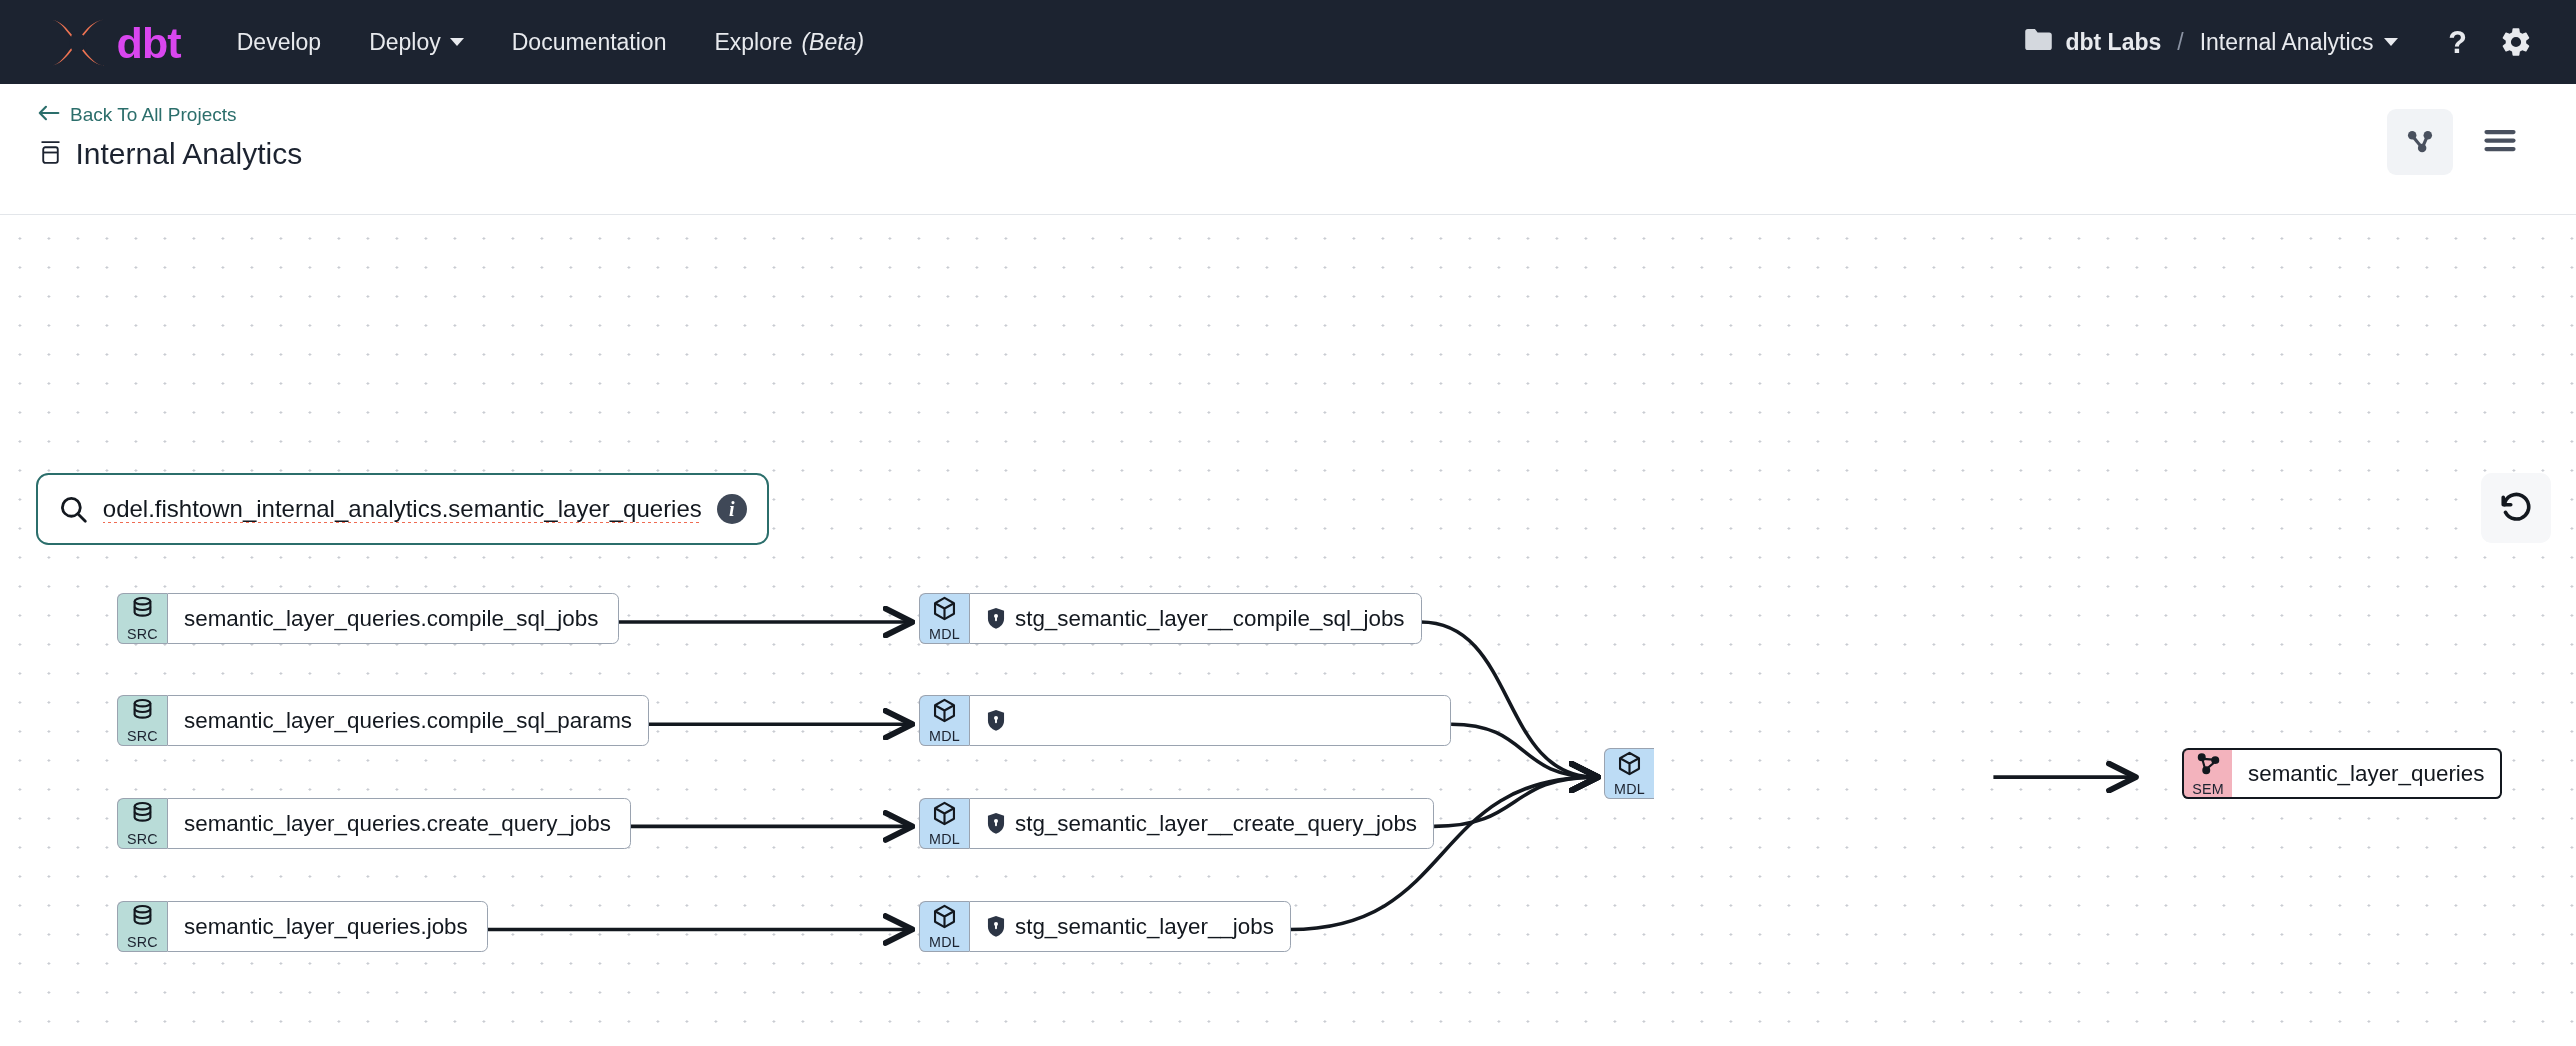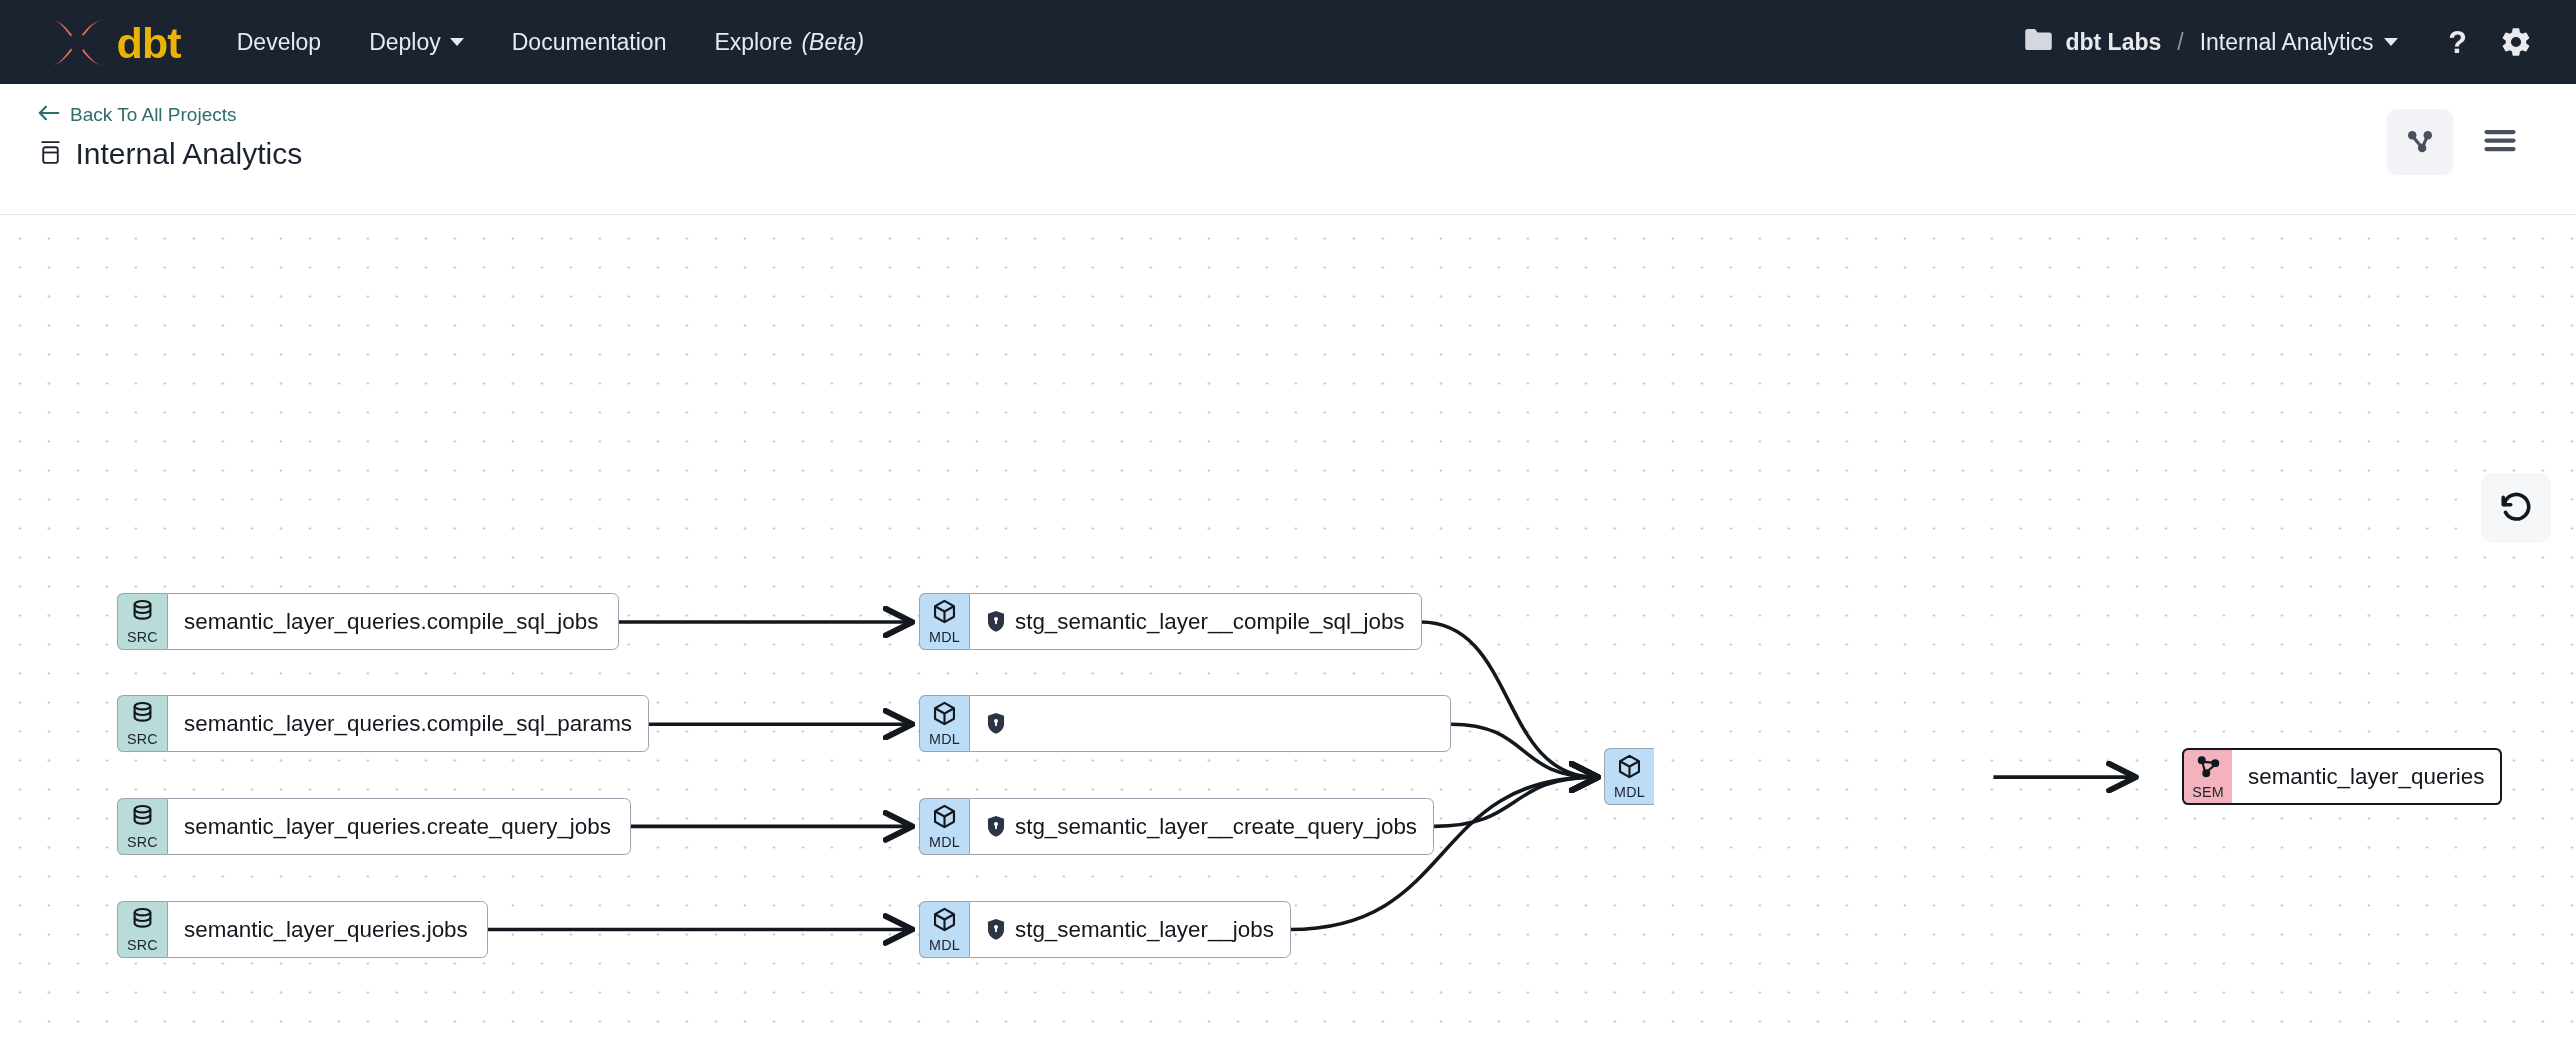--- a/index.html
+++ b/index.html
@@ -25,21 +25,21 @@
     display: flex;
     align-items: center;
     gap: 3.6px;
     margin-right: 56px;
   }
   #brand-logo { width: 70px; height: 52px; display:block; }
   #brand-word {
     font-size: 43px;
     font-weight: bold;
     letter-spacing: -0.9px;
-    color: #eab308;
+    color: #d946ef;
     line-height: 1;
     position: relative;
     top: 1.8px;
   }
   .nav-link {
     font-size: 23px;
     color: #e8eaee;
     margin-right: 48px;
     display: flex;
     align-items: center;
@@ -173,21 +173,21 @@
     display: flex; align-items: center; justify-content: center;
     cursor: pointer; z-index: 6;
   }
 
   
   #graph-layer { position: absolute; inset: 0; }
   #edge-svg { position: absolute; left: 0; top: 0; width: 2576px; height: 832px; }
 
   .node {
     position: absolute;
-    height: 57px;
+    height: 51px;
     display: flex;
     align-items: stretch;
     z-index: 3;
     cursor: pointer;
   }
   .node-badge {
     width: 50px;
     display: flex; flex-direction: column;
     align-items: center; justify-content: center;
     border-radius: 6.3px 0 0 6.3px;
@@ -330,20 +330,30 @@
           <rect x="1" y="7.5" width="22" height="3" rx="1.5" fill="#49505e"></rect>
           <rect x="1" y="13.5" width="22" height="3" rx="1.5" fill="#49505e"></rect>
         </svg>
       </span>
     </div>
   </div>
 </div>
 
 <div id="canvas">
 
+  <div id="search-wrap">
+    <span id="search-icon-box">
+      <svg width="30.5" height="30.5" viewBox="0 0 24 24" fill="none" stroke="#13181f" stroke-width="2.2">
+        <circle cx="10.5" cy="10.5" r="7"></circle>
+        <line x1="15.6" y1="15.6" x2="21.5" y2="21.5" stroke-linecap="round"></line>
+      </svg>
+    </span>
+    <span id="search-value" title="Search for a node">odel.fishtown_internal_analytics.semantic_layer_queries</span>
+    <span id="search-info">i</span>
+  </div>
 
   <div id="reset-btn">
     <span>
       <svg width="36" height="36" viewBox="0 0 24 24" fill="none" stroke="#13181f" stroke-width="2.4" stroke-linecap="round" stroke-linejoin="round">
         <path d="M3.5 5.5v5h5"></path>
         <path d="M4.2 10.4A8.2 8.2 0 1 1 5 15.6"></path>
       </svg>
     </span>
   </div>
 

